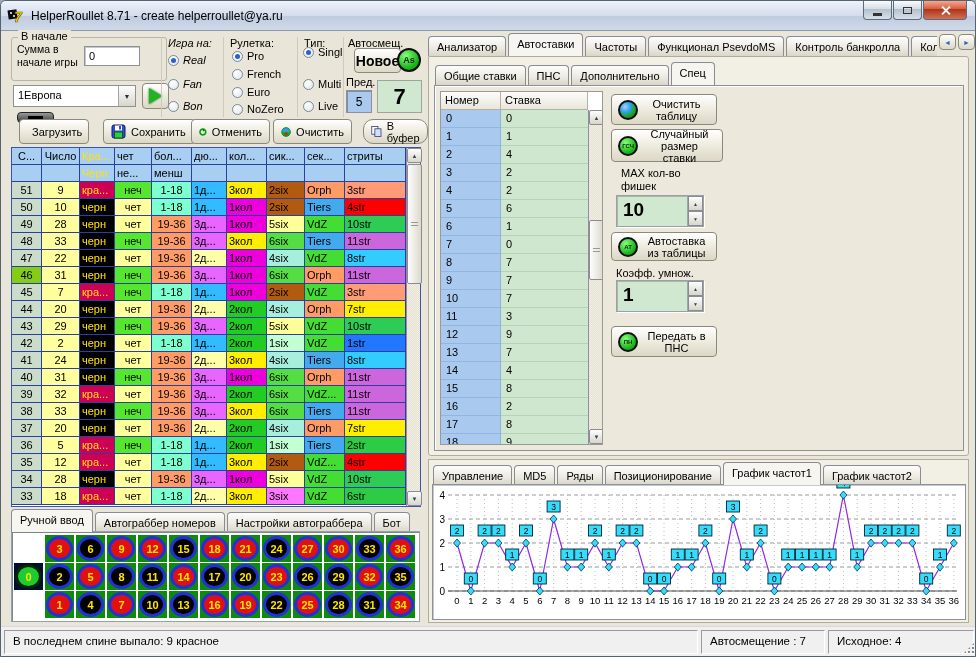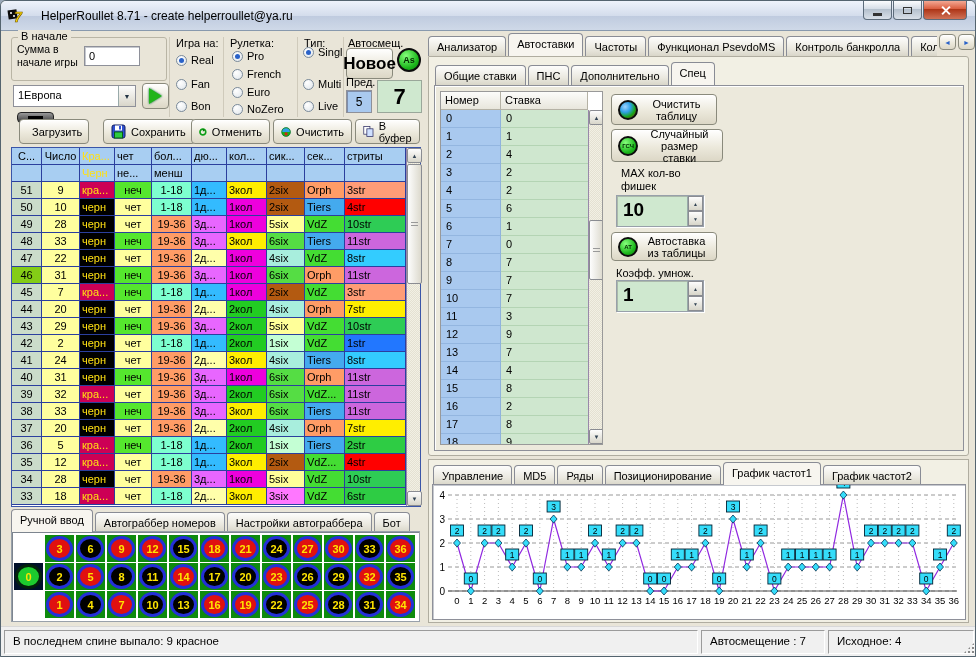--- a/index.html
+++ b/index.html
@@ -3,21 +3,21 @@
 <meta charset="utf-8">
 <style>
   * { box-sizing:border-box; margin:0; padding:0; }
   body { background:#9aa8b8; font-family:"Liberation Sans", sans-serif; font-size:11px; color:#000; }
   .window { position:relative; width:976px; height:657px; background:#e9e5d8; border:1px solid #54646f; border-radius:6px 6px 0 0; overflow:hidden; }
 
   
   .titlebar { position:absolute; left:0; top:0; width:100%; height:30px;
     background:linear-gradient(#eef3fb,#d4ddec 50%,#bfcbdf 51%,#cfd9e8); border-bottom:1px solid #8899ad;
     display:flex; align-items:center; padding:0 6px; }
-  .title-text { font-size:12px; margin-left:16px; }
+  .title-text { font-size:12px; margin-left:6px; }
   .winbtns { position:absolute; right:8px; top:0; display:flex; gap:1px; }
   .winbtn { width:29px; height:19px; border:1px solid #5c6b7a; border-top:none; border-radius:0 0 4px 4px;
     background:linear-gradient(#fbfcfe,#d4dce6 45%,#b4c0cd 46%,#d9e0e9); display:flex; align-items:center; justify-content:center; position:relative; }
   .winbtn.close { width:44px; background:linear-gradient(#f3a893,#d95b3c 45%,#ad3517 46%,#cf7257); }
   .glyph-min { width:9px; height:3px; background:#333; margin-top:8px; }
   .glyph-max { width:9px; height:7px; border:1px solid #333; }
   .glyph-x { position:relative; width:11px; height:11px; }
   .glyph-x:before, .glyph-x:after { content:""; position:absolute; left:5px; top:0; width:2px; height:11px; background:#fff; }
   .glyph-x:before { transform:rotate(45deg); } .glyph-x:after { transform:rotate(-45deg); }
 
@@ -40,21 +40,21 @@
   .sum-input { position:absolute; left:72px; top:8px; width:56px; height:20px; border:1px solid #8e9099; box-shadow:inset 1px 1px 0 #c6c9cf; background:#fff; font-size:11px; padding:0 4px; font-family:"Liberation Sans",sans-serif;}
   .combo { position:absolute; left:12px; top:84px; width:123px; height:22px; border:1px solid #8e9099; background:#fff; display:flex; }
   .combo-text { flex:1; padding:3px 4px; }
   .combo-arrow { width:17px; border-left:1px solid #9aa; background:linear-gradient(#fdfdfd,#d9d6ca); display:flex; align-items:center; justify-content:center; font-size:7px; color:#234; }
   .play-btn { position:absolute; left:141px; top:82px; width:27px; height:26px; display:flex; align-items:center; justify-content:center; }
   .play-tri { width:0; height:0; border-left:13px solid #21b41b; border-top:8px solid transparent; border-bottom:8px solid transparent; filter:drop-shadow(0 0 1px #063); }
   .dash-btn { position:absolute; left:16px; top:111px; width:37px; height:11px; border-radius:4px; background:linear-gradient(#9a9a9a,#3a3a3a); border:1px solid #222; display:flex; align-items:center; justify-content:center; }
   .dash-btn i { display:block; width:15px; height:3px; background:#000; }
   .ctrl-group { position:absolute; top:36px; height:80px; border-left:1px solid #cfcabb; }
   .autoshift .grp-title { left:4px; }
-  .new-btn { position:absolute; left:2px; top:11px; width:47px; height:31px; font-weight:bold; font-size:17px; display:flex; align-items:center; justify-content:center; }
+  .new-btn { position:absolute; left:10px; top:11px; width:47px; height:25px; font-weight:bold; font-size:14px; display:flex; align-items:center; justify-content:center; }
   .as-icon { position:absolute; left:53px; top:11px; width:24px; height:24px; font-size:9px; }
   .prev-label { position:absolute; left:2px; top:39px; }
   .prev-box { position:absolute; left:2px; top:53px; width:26px; height:23px; background:#a9c9ef; border:1px solid #8e9099; box-shadow:inset 1px 1px 0 #7d8dab; display:flex; align-items:center; justify-content:center; font-size:12px; }
   .cur-box { position:absolute; left:33px; top:43px; width:45px; height:33px; background:#cfe8cf; border:1px solid #9aa79a; display:flex; align-items:center; justify-content:center; font-size:22px; font-weight:bold; }
 
   .toolbar-btn { position:absolute; top:118px; height:25px; display:flex; align-items:center; gap:5px; padding:0 7px; font-size:11px; }
 
   
   .htable { position:absolute; left:10px; top:146px; width:410px; height:360px; display:flex; border:1px solid #3a55a8; background:#fff; }
   .hgrid { width:394px; display:grid; grid-template-columns:30px 38px 35px 37px 40px 35px 40px 38px 40px 61px; grid-auto-rows:17px; }
@@ -149,21 +149,21 @@
     <span class="combo-text">1Европа</span>
     <span class="combo-arrow">▼</span>
   </div>
   <div class="play-btn btn">
       <span class="play-tri"></span>
     </div>
   <div class="dash-btn">
       <i></i>
     </div>
 
-  <div class="ctrl-group" id="game-on-group" style="left:168px;width:52px;">
+  <div class="ctrl-group" id="game-on-group" style="left:160px;width:52px;font-style:italic;">
     <span class="grp-title">Игра на:</span>
     <div class="radio-item" style="left:6px;top:17px;">
         <span class="radio-dot checked"></span>
         <span class="radio-label">Real</span>
       </div>
     <div class="radio-item" style="left:6px;top:41px;">
         <span class="radio-dot"></span>
         <span class="radio-label">Fan</span>
       </div>
     <div class="radio-item" style="left:6px;top:63px;">
@@ -240,21 +240,21 @@
     <span>Отменить</span>
   </div>
   <div class="toolbar-btn btn" style="left:272px;width:79px;">
     <svg width="16" height="16" viewBox="0 0 16 16">
         <circle cx="8" cy="8" r="7" fill="#17b017" stroke="#063"></circle>
         <path d="M2 8 a6 6 0 0 1 12 0 z" fill="#2fa0e8"></path>
         <circle cx="8" cy="11" r="2.6" fill="#d02818"></circle>
       </svg>
     <span>Очистить</span>
   </div>
-  <div class="toolbar-btn btn" style="left:354px;width:65px;">
+  <div class="toolbar-btn btn" style="left:362px;width:65px;border-radius:10px;">
     <svg width="14" height="15" viewBox="0 0 14 15">
         <rect x="1" y="1" width="8" height="10" fill="#fff" stroke="#336"></rect>
         <rect x="5" y="4" width="8" height="10" fill="#cfe0ff" stroke="#336"></rect>
       </svg>
     <span>В буфер</span>
   </div>
 
   <div class="htable">
     <div class="hgrid" id="historyGrid">
         <div class="hcell hd c">С...</div>
@@ -727,20 +727,24 @@
         <span class="gicon">АТ</span>
         <span style="flex:1;">Автоставка из таблицы</span>
       </div>
       <div class="side-label" style="left:181px;top:181px;">Коэфф. умнож.</div>
       <div class="spinbox" style="left:181px;top:194px;">
         <div class="spin-val">1</div>
         <div class="spin-btns">
             <div>▲</div>
             <div>▼</div>
           </div>
+      </div>
+      <div class="gbtn btn" style="left:176px;top:240px;width:106px;height:31px;">
+        <span class="gicon">ПН</span>
+        <span style="flex:1;">Передать в ПНС</span>
       </div>
     </div>
   </div>
 
   <div class="chart-panel">
     <div class="ctabs">
       <span class="tab">Управление</span><span class="tab">MD5</span><span class="tab">Ряды</span><span class="tab">Позиционирование</span><span class="tab active">График частот1</span><span class="tab">График частот2</span>
     </div>
     <div class="chart-box">
       <svg id="chartSvg" width="532" height="134">

